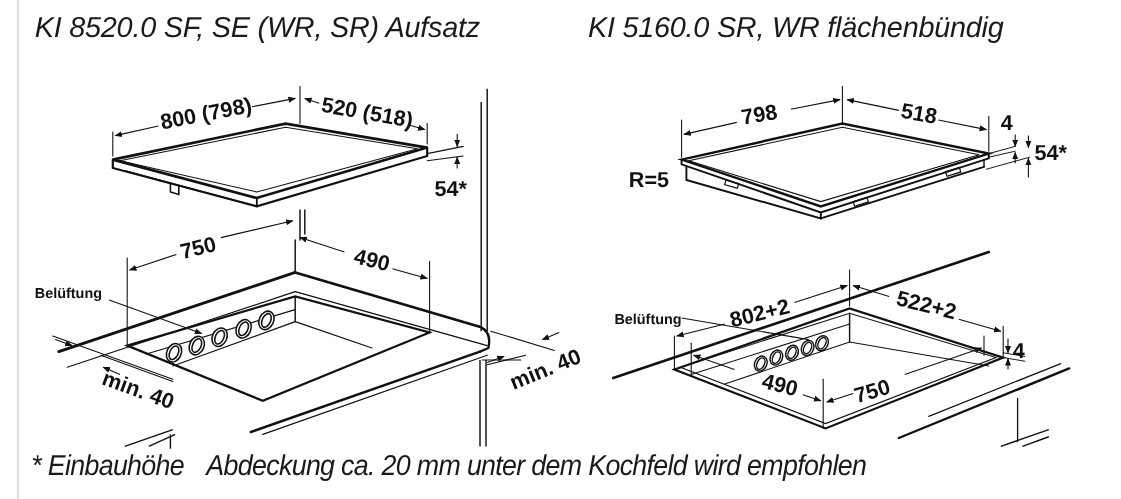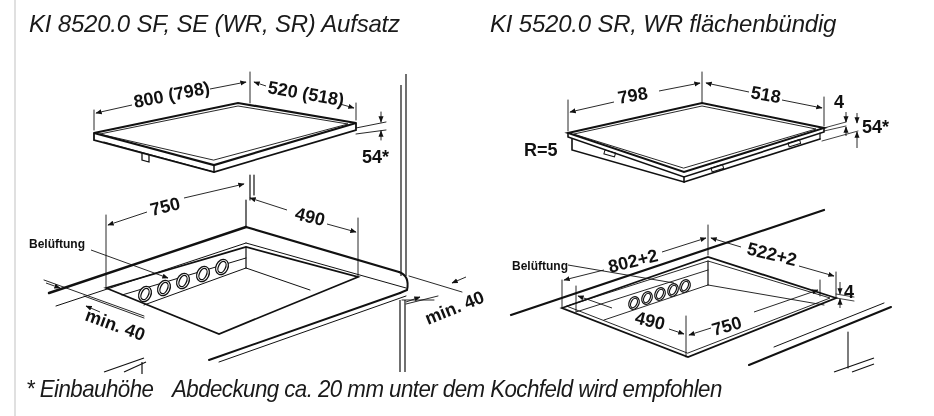--- a/index.html
+++ b/index.html
@@ -17,21 +17,21 @@
     .border-l { position: absolute; left: 0; top: 0; width: 2px; height: 416px; background: #e0e0e0; }
   </style>
 </head>
 <body>
 
 <div class="frame">
   <div class="border-l"></div>
   <div class="border-r"></div>
 
   <div class="title left">KI 8520.0 SF, SE (WR, SR) Aufsatz</div>
-  <div class="title right">KI 5520.0 SR, WR flächenbündig</div>
+  <div class="title right">KI 5160.0 SR, WR flächenbündig</div>
 
   <svg width="934" height="416" viewBox="0 0 934 416">
     <defs>
       <marker id="arr" viewBox="0 0 10 10" refX="9" refY="5" markerWidth="7" markerHeight="7" orient="auto-start-reverse">
         <path d="M0,1 L10,5 L0,9 z" fill="#111"></path>
       </marker>
     </defs>
 
     <g stroke="#111" fill="none">
       <line x1="387" y1="85" x2="387" y2="276" stroke-width="1.2"></line>

